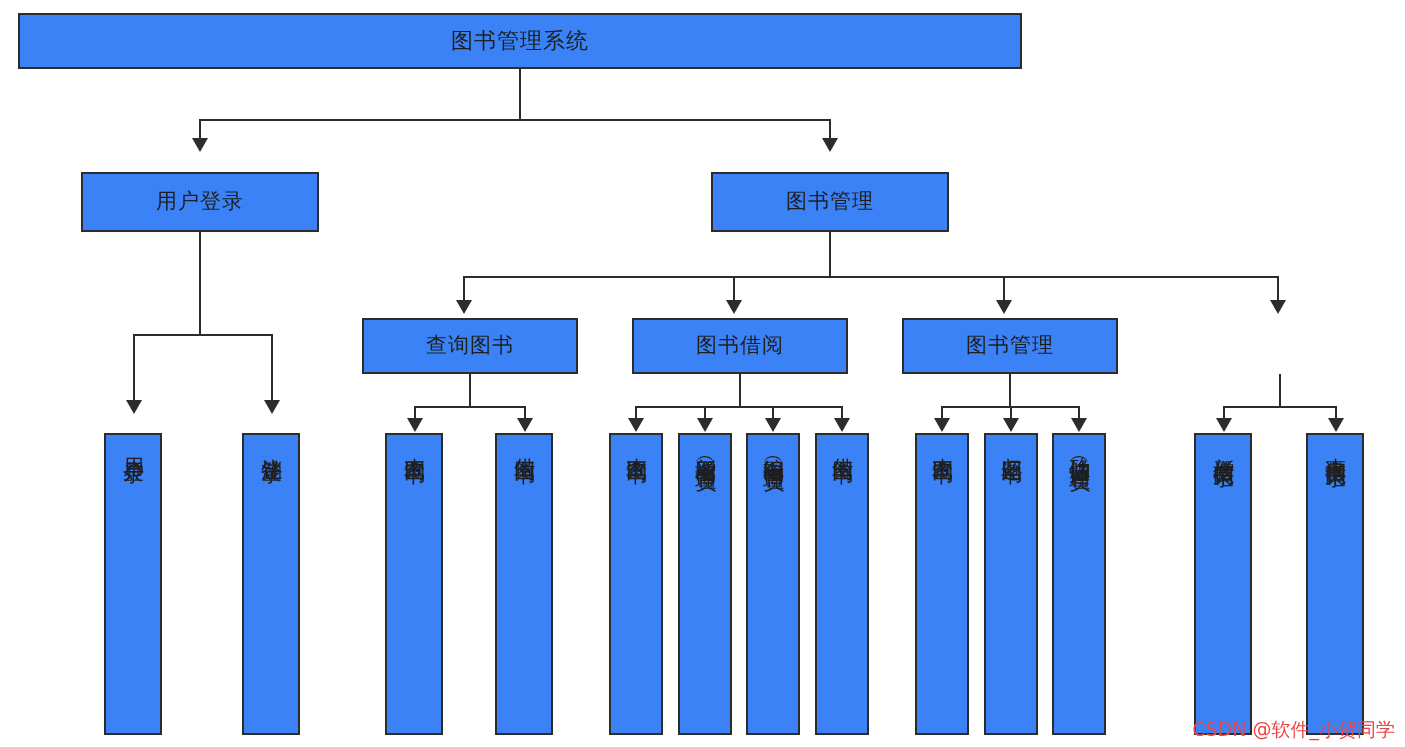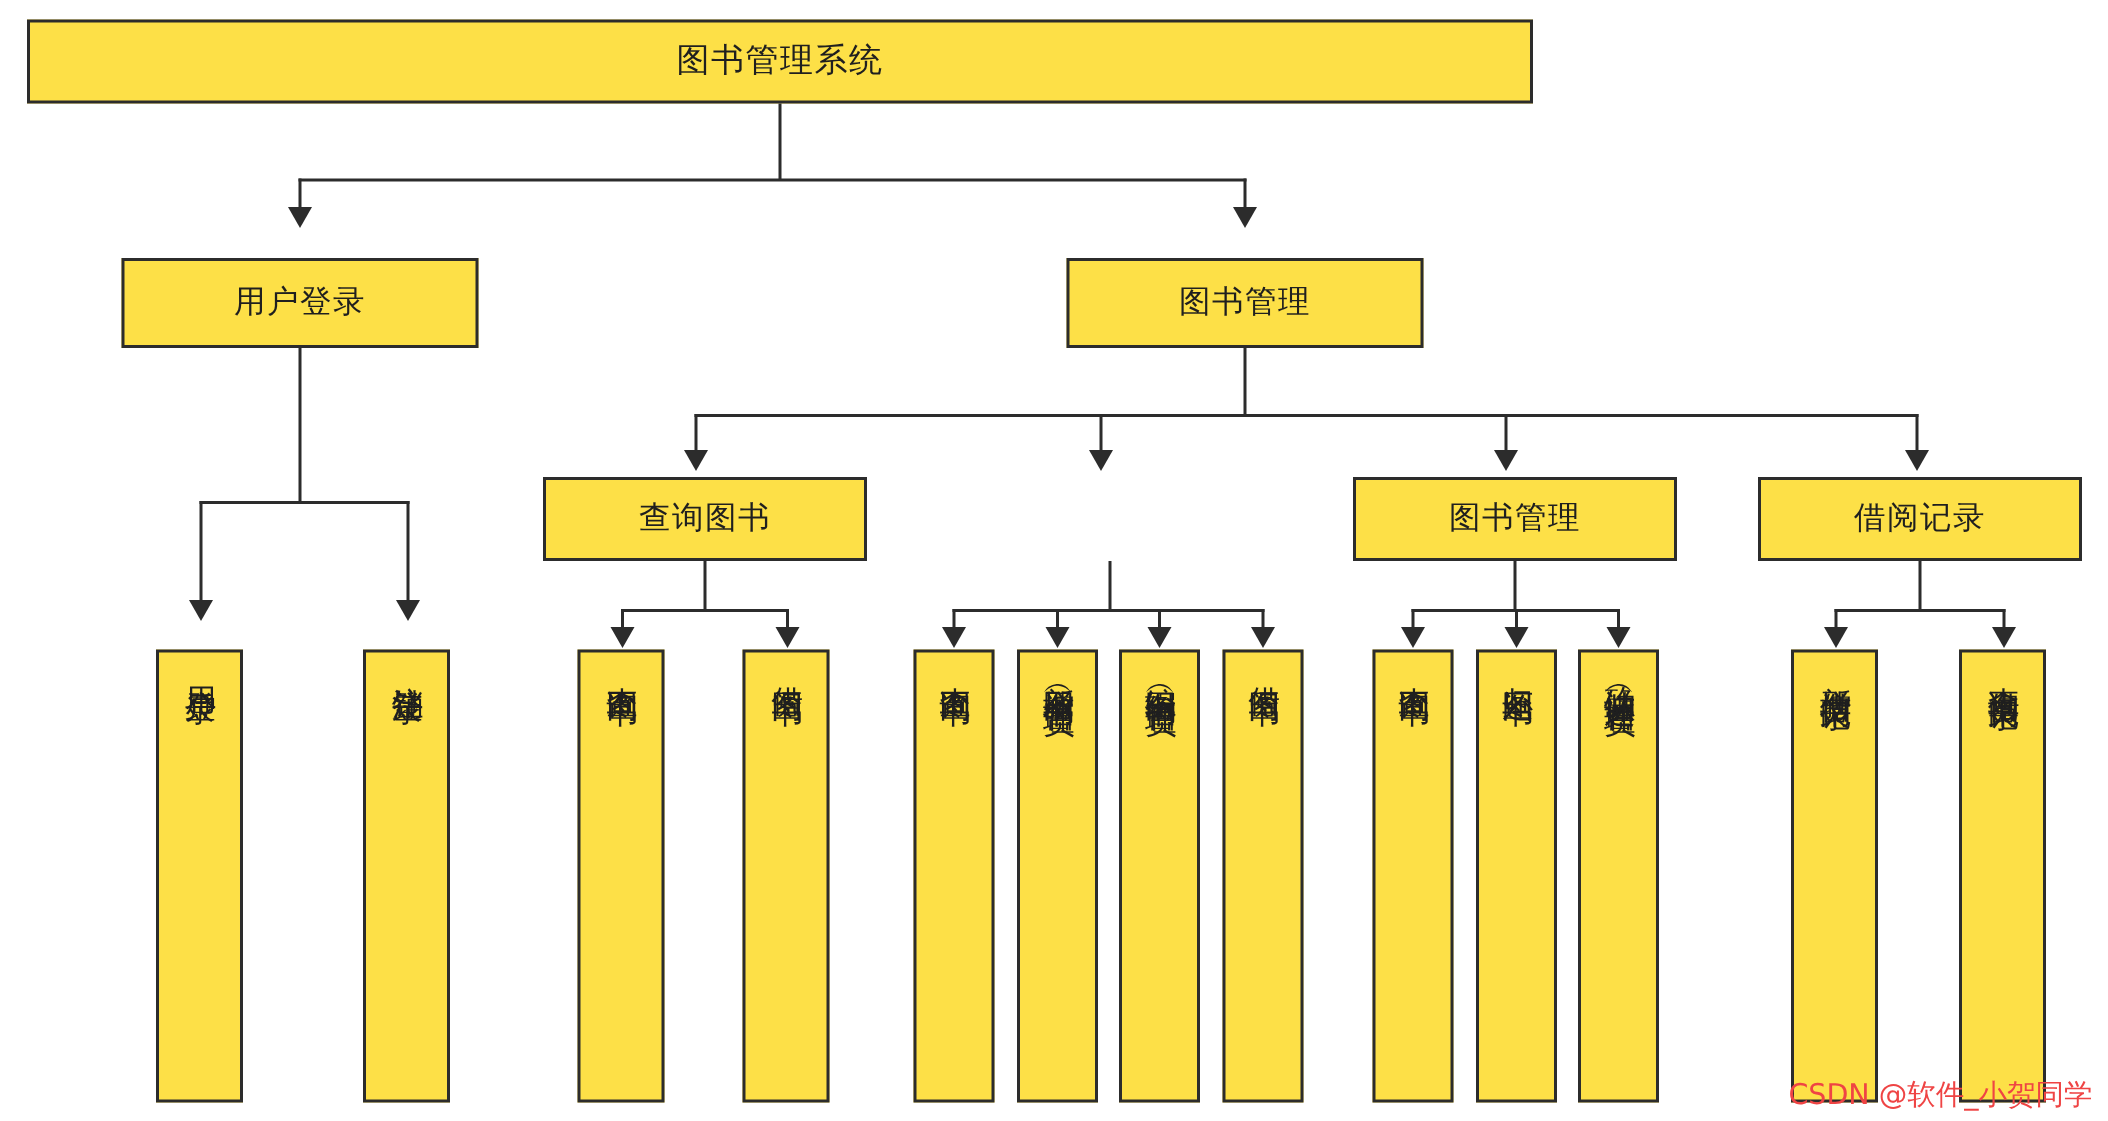--- a/index.html
+++ b/index.html
@@ -13,21 +13,21 @@
     height: 747px;
     background: #ffffff;
     font-family: "DejaVu Sans", "Liberation Sans", sans-serif;
     overflow: hidden;
   }
   
   .node {
     position: absolute;
     box-sizing: border-box;
     border: 2px solid #2c2c2c;
-    background: #fde047;
+    background: #3b82f6;
     display: flex;
     align-items: center;
     justify-content: center;
     color: #1f1f1f;
   }
   .node.horiz {
     font-size: 21px;
     letter-spacing: 1px;
     line-height: 1.1;
   }
@@ -113,25 +113,25 @@
   <div class="ln v" style="left:733px; top:276px; height:26px;"></div>
   <div class="arrow" style="left:726px; top:300px;"></div>
   <div class="ln v" style="left:1003px; top:276px; height:26px;"></div>
   <div class="arrow" style="left:996px; top:300px;"></div>
   <div class="ln v" style="left:1277px; top:276px; height:26px;"></div>
   <div class="arrow" style="left:1270px; top:300px;"></div>
 
   <div class="node horiz" style="left:362px; top:318px; width:216px; height:56px;">
     <span>查询图书</span>
   </div>
+  <div class="node horiz" style="left:632px; top:318px; width:216px; height:56px;">
+    <span>图书借阅</span>
+  </div>
   <div class="node horiz" style="left:902px; top:318px; width:216px; height:56px;">
     <span>图书管理</span>
-  </div>
-  <div class="node horiz" style="left:1172px; top:318px; width:216px; height:56px;">
-    <span>借阅记录</span>
   </div>
 
   <div class="ln v" style="left:469px; top:374px; height:34px;"></div>
   <div class="ln h" style="left:414px; top:406px; width:112px; height:2px;"></div>
   <div class="ln v" style="left:414px; top:406px; height:14px;"></div>
   <div class="arrow" style="left:407px; top:418px;"></div>
   <div class="ln v" style="left:524px; top:406px; height:14px;"></div>
   <div class="arrow" style="left:517px; top:418px;"></div>
 
   <div class="ln v" style="left:739px; top:374px; height:34px;"></div>

